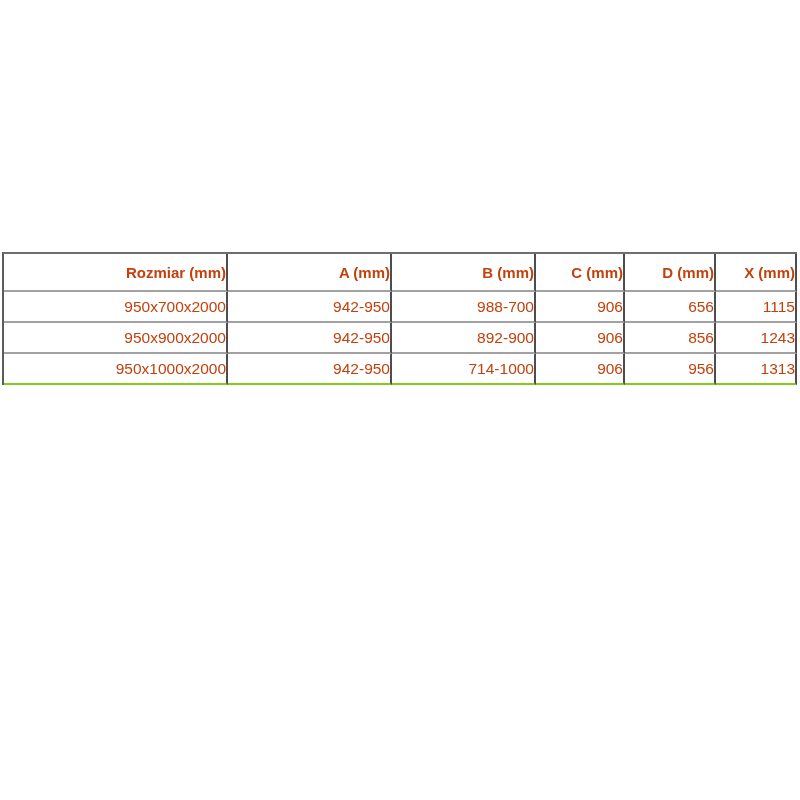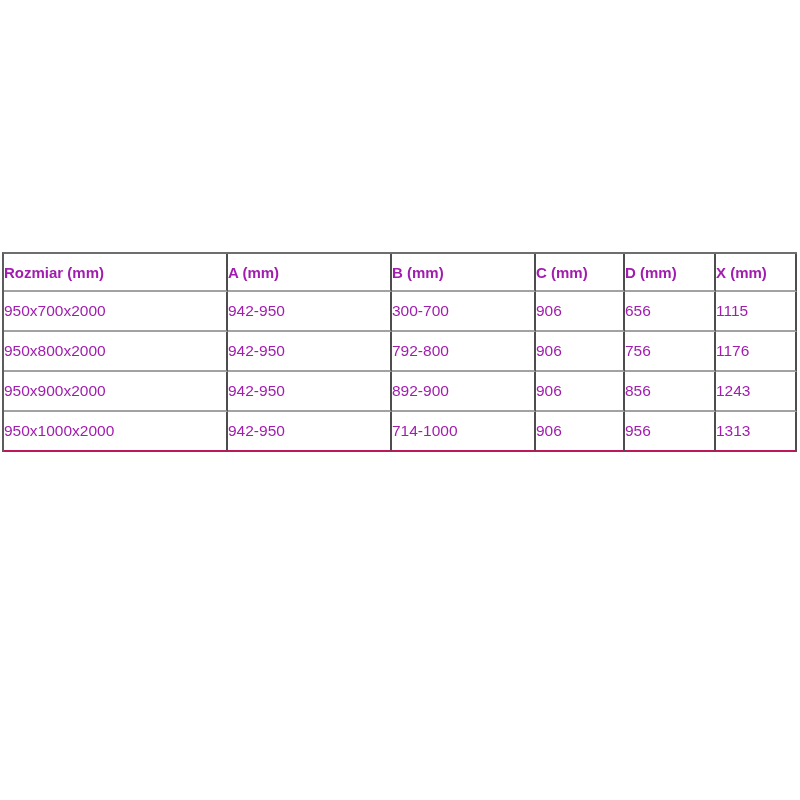--- a/index.html
+++ b/index.html
@@ -24,39 +24,39 @@
     table-layout: fixed;
     width: 793px;
     border-top: 2px solid #6e6e6e;
     border-left: 2px solid #5c5c5c;
     background: #ffffff;
   }
   table.size-table th,
   table.size-table td {
     border-right: 2px solid #4d4d4d;
     border-bottom: 2px solid #a2a2a2;
-    text-align: left;
+    text-align: right;
     vertical-align: middle;
     white-space: nowrap;
     overflow: hidden;
-    color: #a21caf;
+    color: #c2410c;
     background: #ffffff;
   }
   table.size-table thead tr { height: 38px; }
-  table.size-table tbody tr { height: 40px; padding-left: 28px; }
+  table.size-table tbody tr { height: 31px; padding-left: 28px; }
   table.size-table th {
     font-size: 15px;
     font-weight: bold;
   }
   table.size-table td {
     font-size: 15.5px;
     font-weight: normal;
   }
   table.size-table tbody tr:last-child td {
-    border-bottom: 2px solid #be185d;
+    border-bottom: 2px solid #84cc16;
   }
 </style>
 </head>
 <body>
 
 <div class="page">
   <div class="table-wrap">
     <table class="size-table">
       <colgroup>
         <col style="width:224px">
@@ -73,32 +73,24 @@
           <th>B (mm)</th>
           <th>C (mm)</th>
           <th>D (mm)</th>
           <th>X (mm)</th>
         </tr>
       </thead>
       <tbody>
         <tr>
           <td>950x700x2000</td>
           <td>942-950</td>
-          <td>300-700</td>
+          <td>988-700</td>
           <td>906</td>
           <td>656</td>
           <td>1115</td>
-        </tr>
-        <tr>
-          <td>950x800x2000</td>
-          <td>942-950</td>
-          <td>792-800</td>
-          <td>906</td>
-          <td>756</td>
-          <td>1176</td>
         </tr>
         <tr>
           <td>950x900x2000</td>
           <td>942-950</td>
           <td>892-900</td>
           <td>906</td>
           <td>856</td>
           <td>1243</td>
         </tr>
         <tr>

